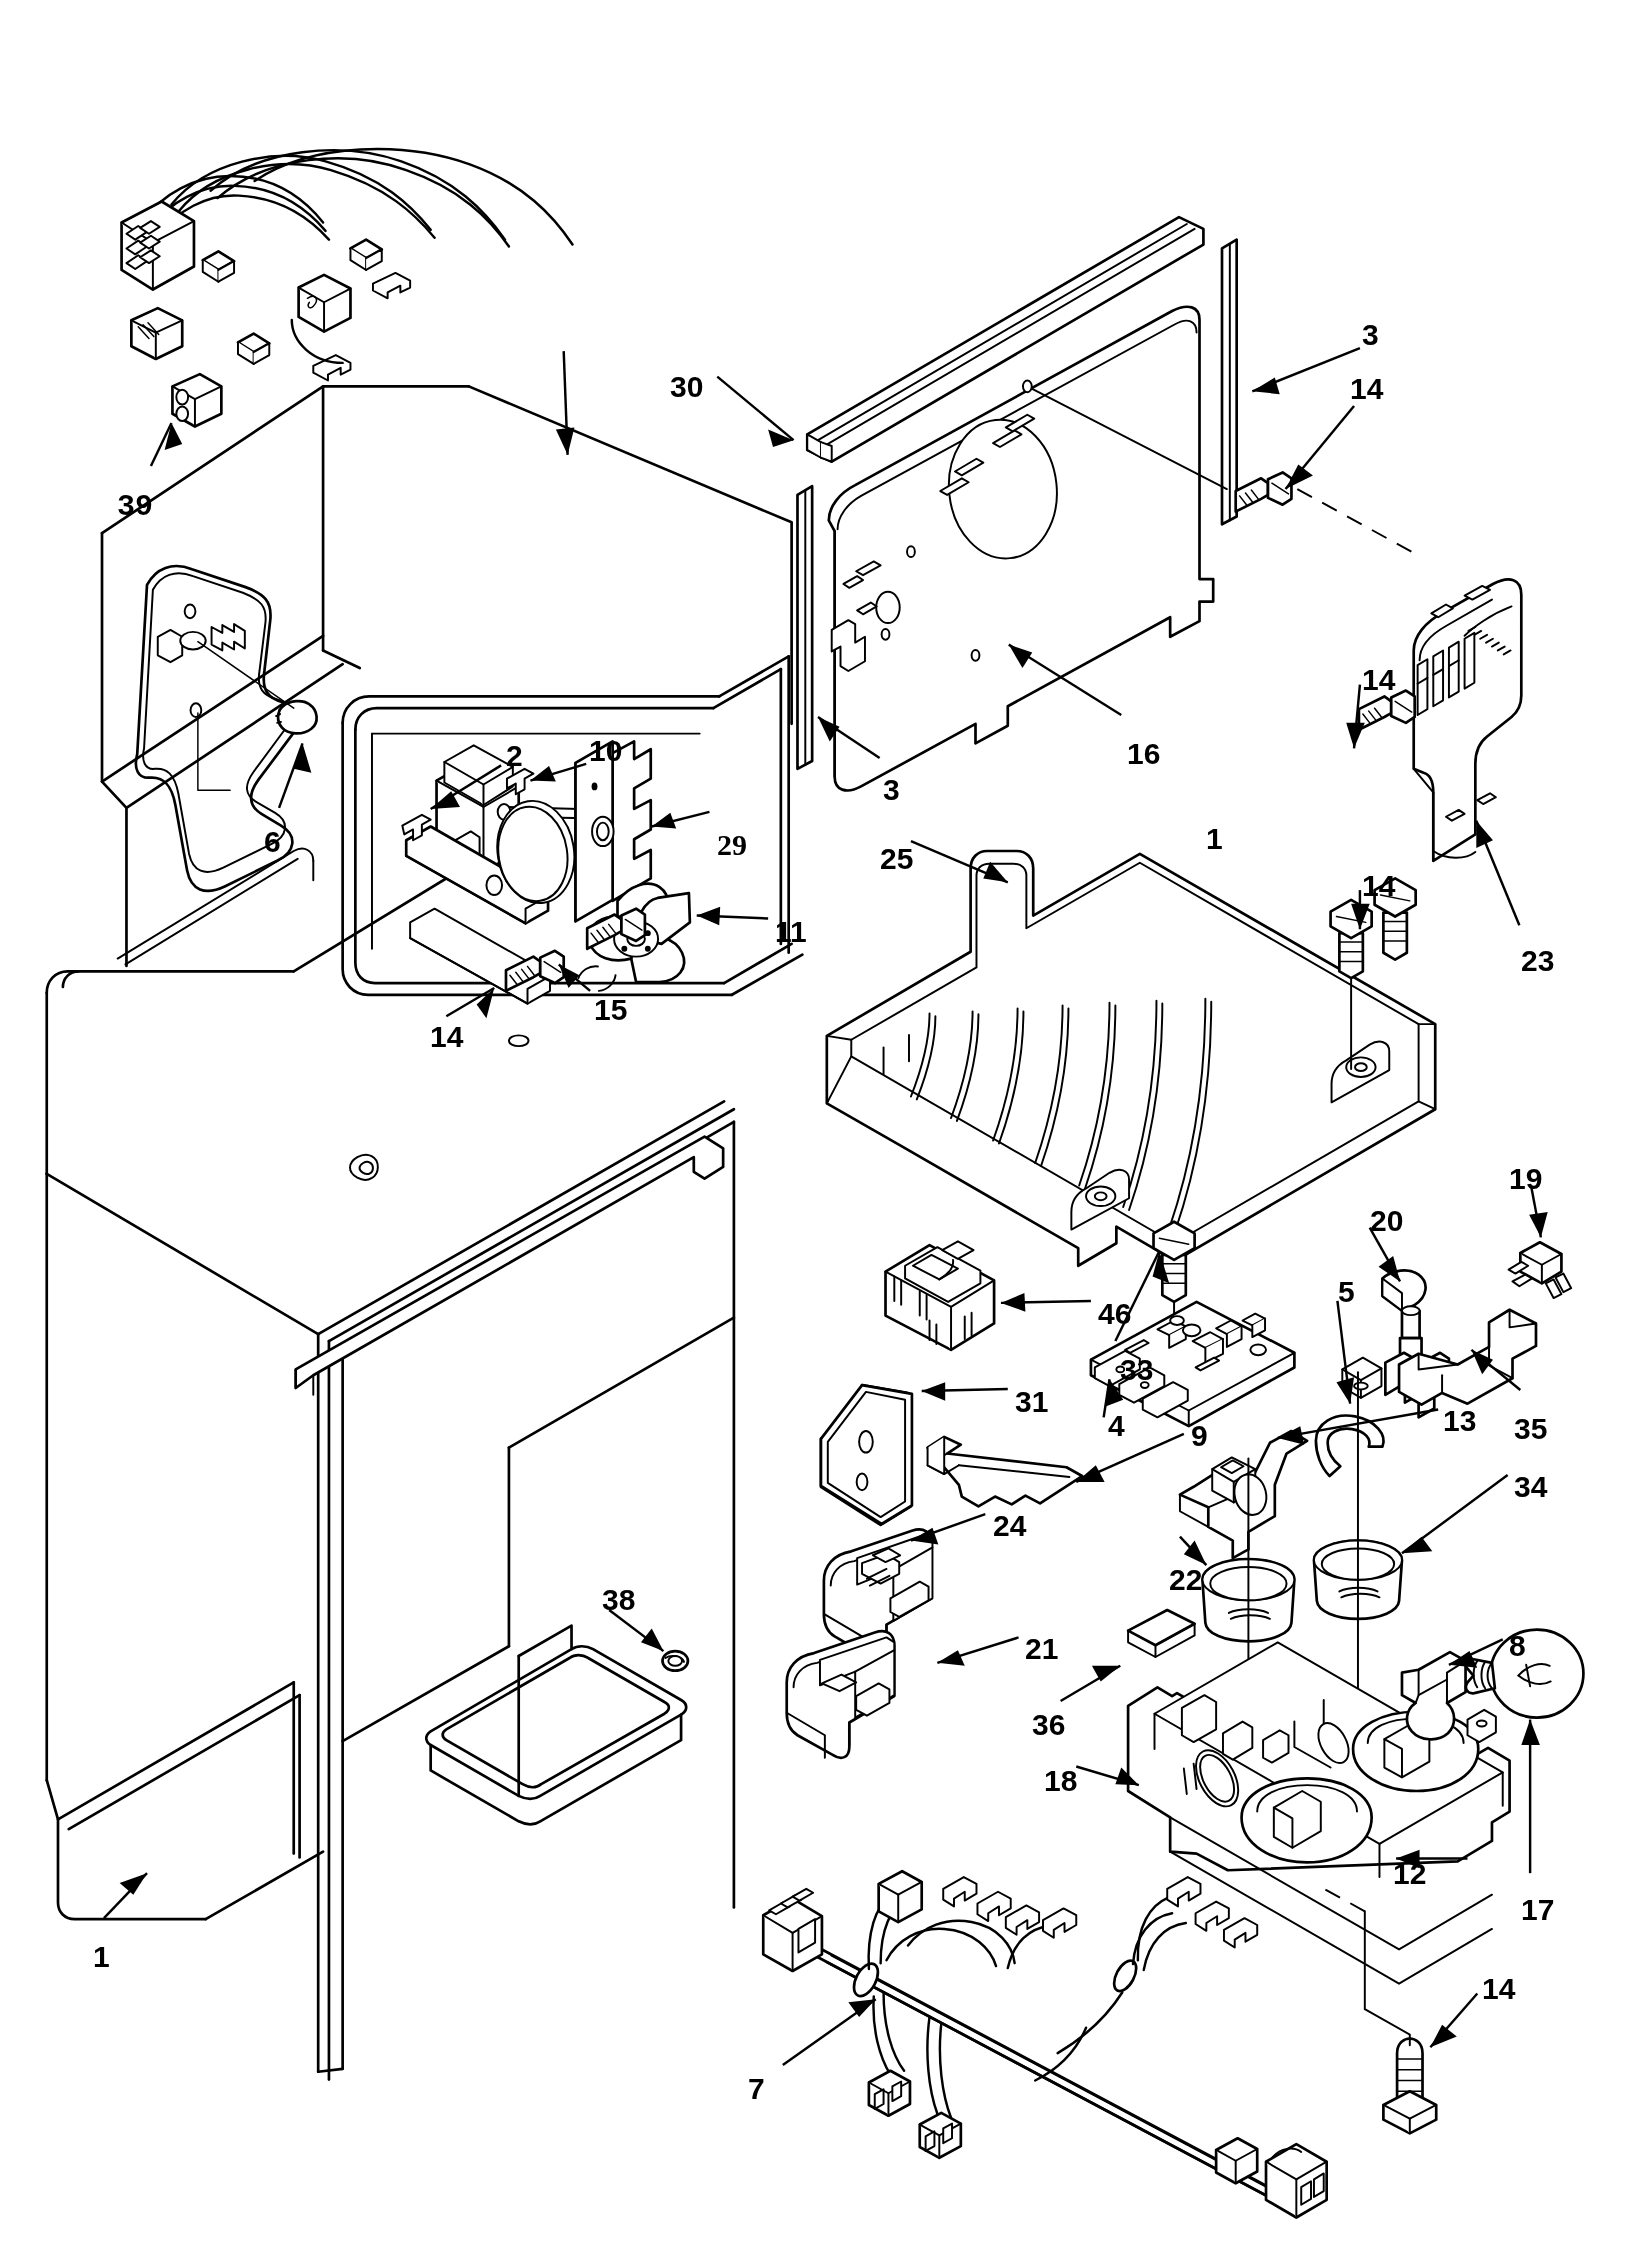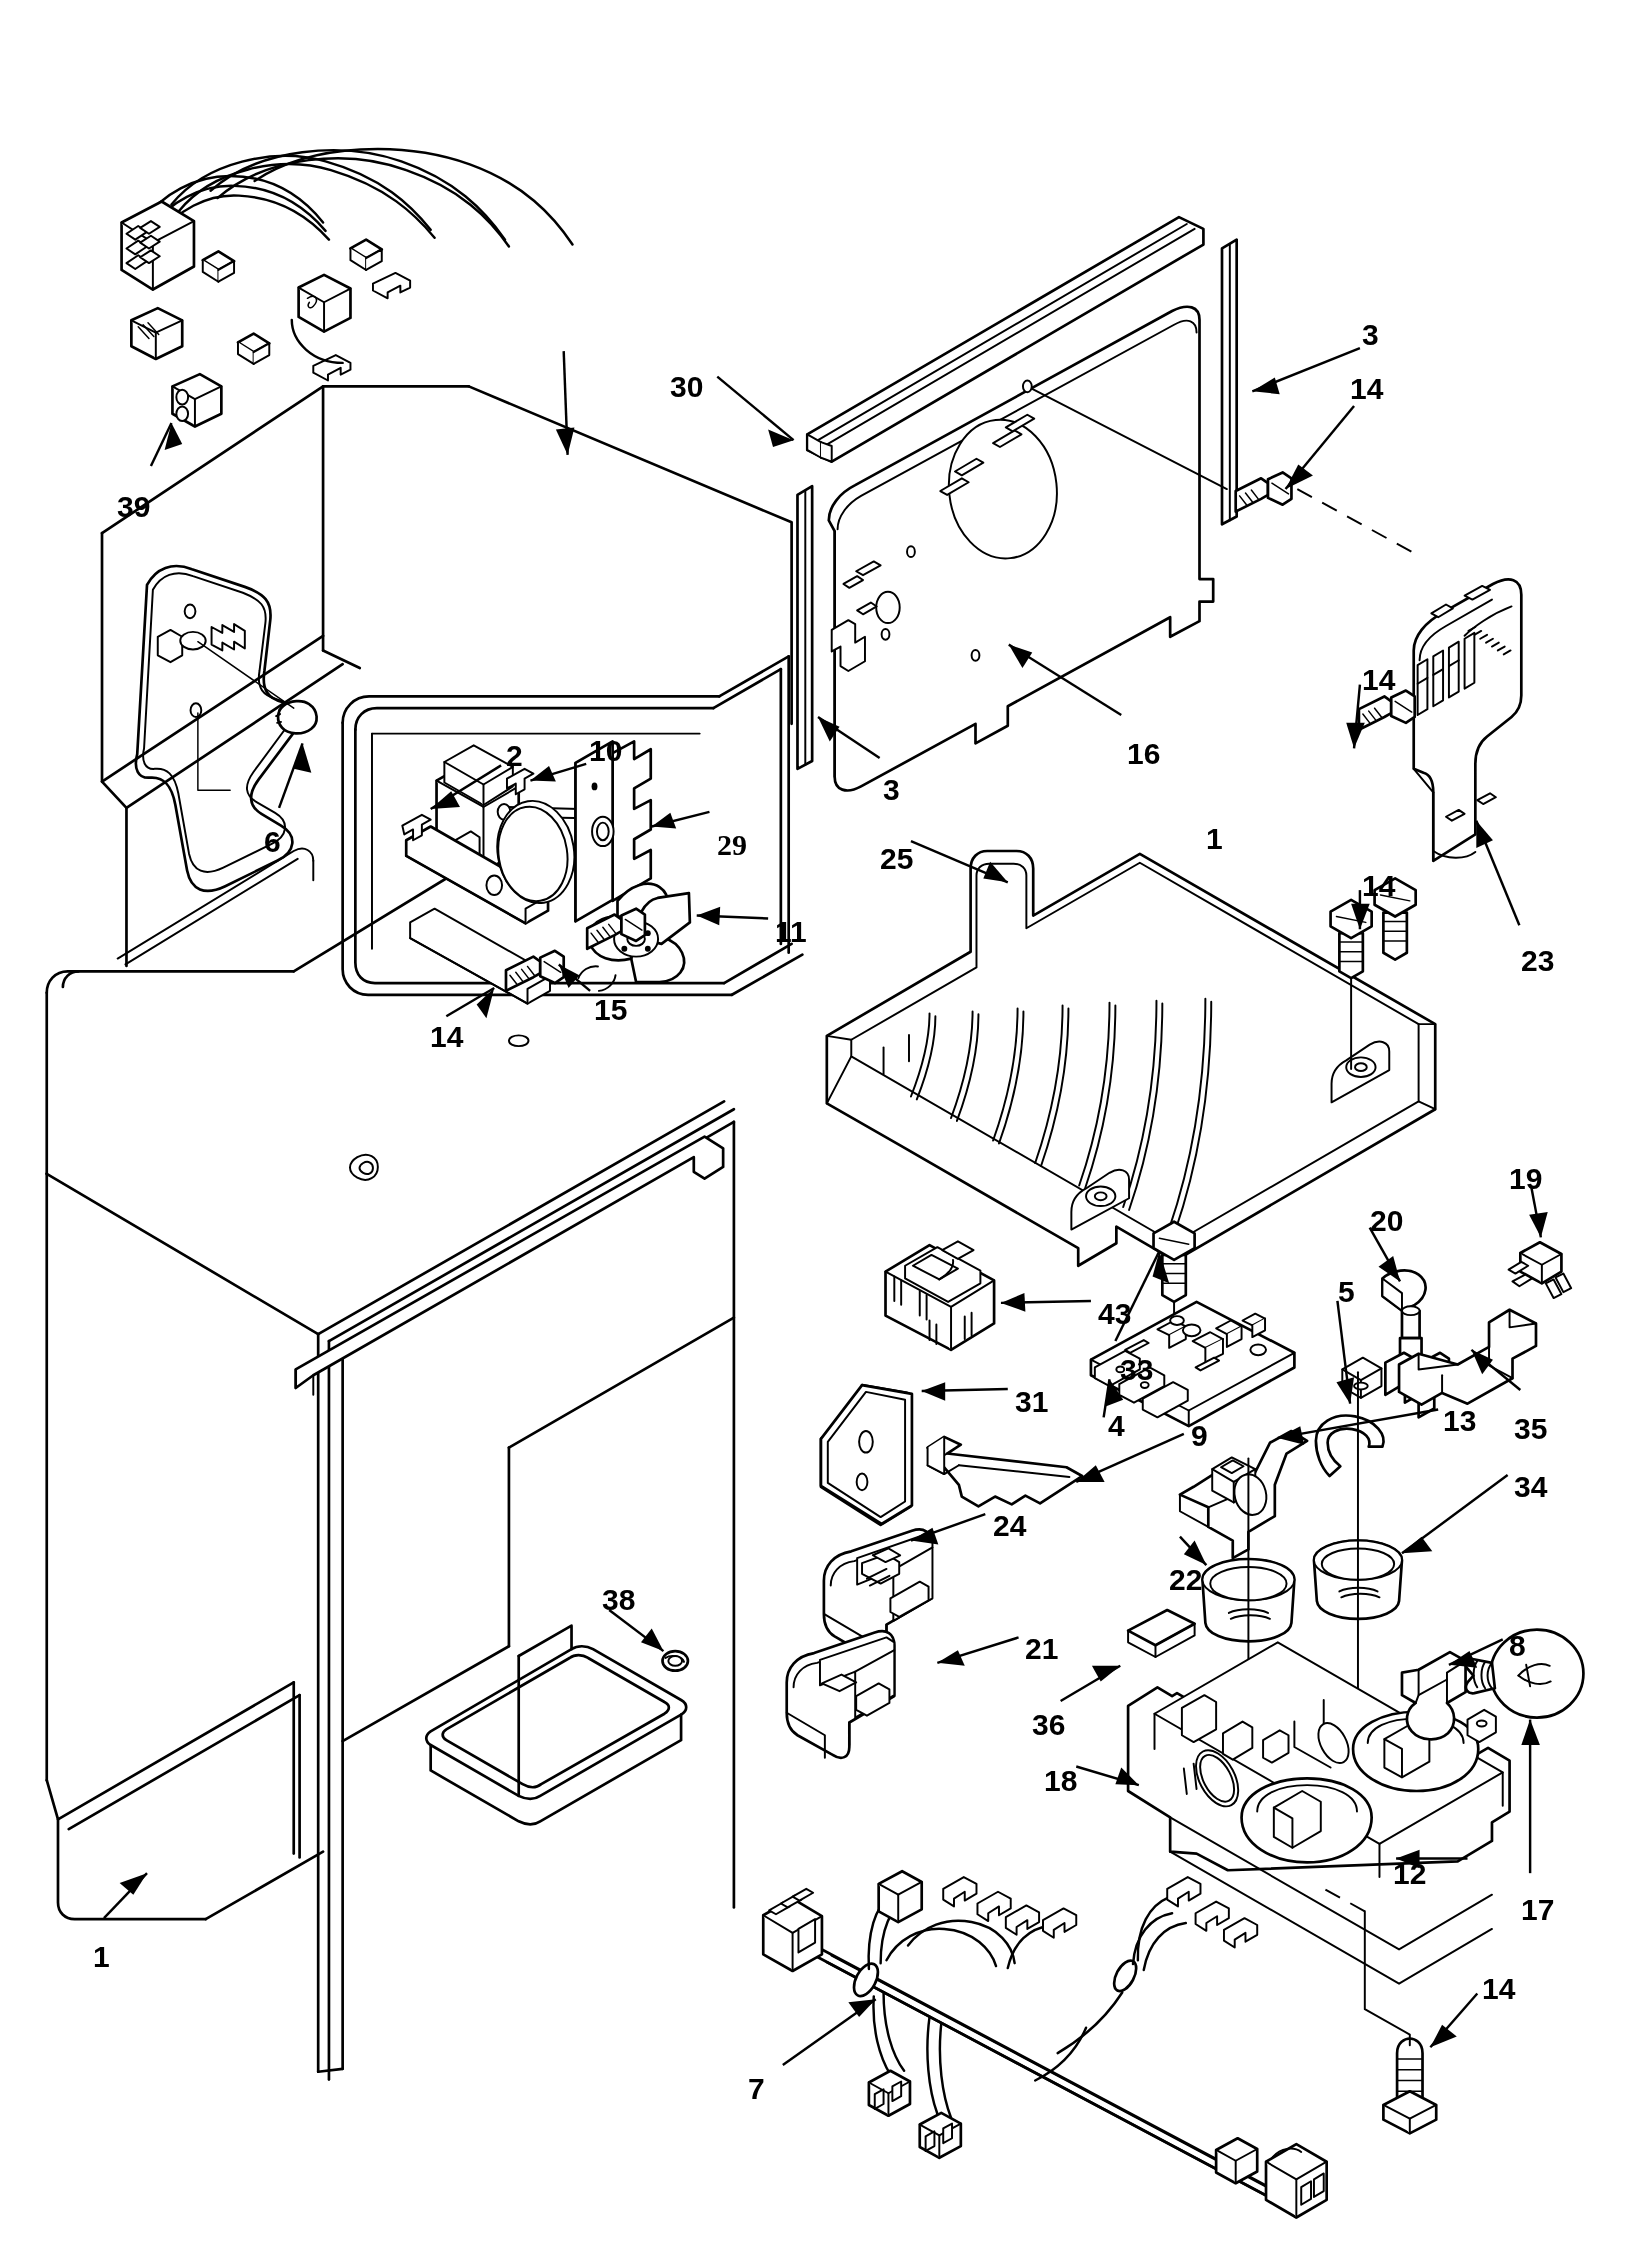--- a/index.html
+++ b/index.html
@@ -887,38 +887,38 @@
     <path class="leader" d="M1600 4222 L 1790 4088"></path>
     <path class="solid" d="M1790 4088 L 1756 4124 L 1734 4094 Z"></path>
 
     <path class="leader" d="M3020 4076 L 2924 4186"></path>
     <path class="solid" d="M2924 4186 L 2948 4140 L 2978 4164 Z"></path>
   </g>
 </svg>
 
 <div id="callout-layer">
       <div class="callout" style="left: 1206px; top: 824px;">1</div>
-      <div class="callout" style="left: 117px; top: 492px;">39</div>
+      <div class="callout" style="left: 117px; top: 492px; font-family: Liberation Mono, monospace;">39</div>
       <div class="callout" style="left: 670px; top: 372px;">30</div>
       <div class="callout" style="left: 1362px; top: 320px;">3</div>
       <div class="callout" style="left: 1350px; top: 374px;">14</div>
       <div class="callout" style="left: 264px; top: 827px;">6</div>
       <div class="callout" style="left: 506px; top: 741px;">2</div>
       <div class="callout" style="left: 589px; top: 736px;">10</div>
       <div class="callout" style="left: 717px; top: 830px; font-family: Liberation Serif, serif;">29</div>
       <div class="callout" style="left: 775px; top: 917px;">11</div>
       <div class="callout" style="left: 594px; top: 995px;">15</div>
       <div class="callout" style="left: 430px; top: 1022px;">14</div>
       <div class="callout" style="left: 1127px; top: 739px;">16</div>
       <div class="callout" style="left: 883px; top: 775px;">3</div>
       <div class="callout" style="left: 880px; top: 844px;">25</div>
       <div class="callout" style="left: 1362px; top: 665px;">14</div>
       <div class="callout" style="left: 1362px; top: 871px;">14</div>
       <div class="callout" style="left: 1521px; top: 946px;">23</div>
-      <div class="callout" style="left: 1098px; top: 1299px;">43</div>
+      <div class="callout" style="left: 1098px; top: 1299px;">46</div>
       <div class="callout" style="left: 1120px; top: 1355px;">33</div>
       <div class="callout" style="left: 1015px; top: 1387px;">31</div>
       <div class="callout" style="left: 1108px; top: 1411px;">4</div>
       <div class="callout" style="left: 1191px; top: 1421px;">9</div>
       <div class="callout" style="left: 1338px; top: 1277px;">5</div>
       <div class="callout" style="left: 1370px; top: 1206px;">20</div>
       <div class="callout" style="left: 1509px; top: 1164px;">19</div>
       <div class="callout" style="left: 1514px; top: 1414px;">35</div>
       <div class="callout" style="left: 1443px; top: 1406px;">13</div>
       <div class="callout" style="left: 1514px; top: 1472px;">34</div>

